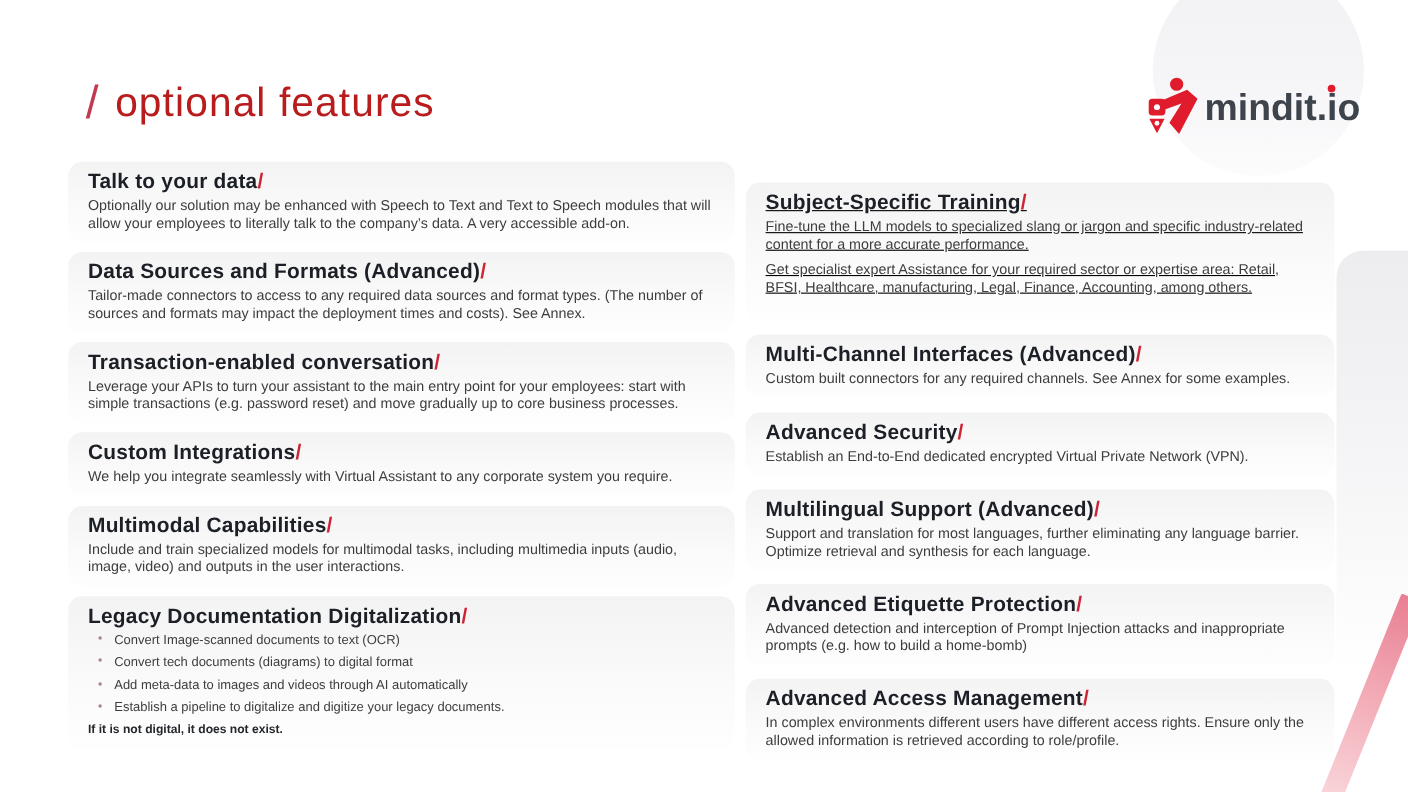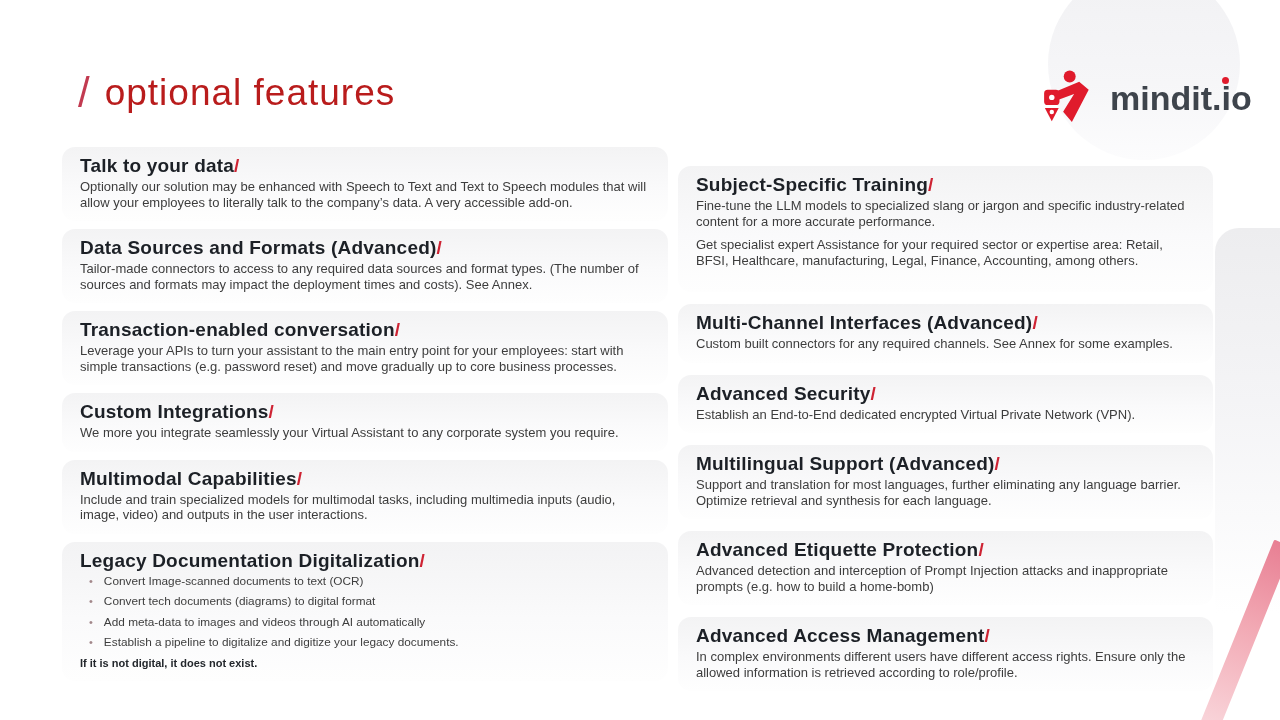--- a/index.html
+++ b/index.html
@@ -30,40 +30,40 @@
   
   .slide-title{position:absolute;left:78px;top:70px;display:flex;align-items:flex-start;}
   .title-slash{
     font-size:42px;line-height:46px;color:#c23a50;font-weight:400;margin-right:15px;
   }
   .title-text{
     margin:0;font-size:37px;line-height:46px;font-weight:400;color:#b91c1c;letter-spacing:1px;
   }
 
   
-  .logo{position:absolute;left:1044px;top:70px;display:flex;align-items:center;gap:19px;text-align:right;}
+  .logo{position:absolute;left:1044px;top:70px;display:flex;align-items:center;gap:4px;text-align:right;}
   .logo-mark{display:block;}
   .logo-text{
     position:relative;font-size:34px;font-weight:700;color:#3e444c;letter-spacing:0px;
   }
   .logo-i-dot{
     position:absolute;right:23px;top:7px;width:7px;height:7px;border-radius:50%;background:#e01b2c;
   }
 
   
   .col{position:absolute;display:flex;flex-direction:column;}
   .col-left{left:62px;top:147px;width:606px;gap:8px;}
   .col-right{left:678px;top:166px;width:535px;gap:12px;}
 
   .card{
     border-radius:13px;
     background:linear-gradient(180deg,#f3f3f4 0%,#fafafb 55%,#fefefe 100%);
     padding:9px 18px 9px 18px;
   }
-  .col-right .card:first-child{padding-bottom:22px;}
+  .col-right .card:first-child{padding-bottom:22px;text-decoration:underline;}
   .card-title-row{margin:0 0 4px 0;font-size:19px;line-height:19px;font-weight:700;color:#1c2026;letter-spacing:0.2px;}
   .card-slash{color:#ce2333;font-weight:700;}
   .card-body{margin:0 0 8px 0;font-size:13px;line-height:15.5px;color:#3d3d3d;}
   .card-body:last-child{margin-bottom:2px;}
   .card-bullets{margin:2px 0 0 0;padding:0;list-style:none;}
   .card-bullets li{display:flex;gap:11px;margin:0 0 6px 0;padding-left:9px;font-size:11.8px;line-height:14.5px;color:#3d3d3d;}
   .bullet-dot{color:#a2878a;font-size:11px;line-height:14.5px;}
   .card-footer{margin:3px 0 1px 0;font-size:11px;line-height:15px;font-weight:700;color:#23272c;}
 </style>
 </head>
@@ -102,21 +102,21 @@
         <article class="card">
           <h3 class="card-title-row"><span class="card-title">Data Sources and Formats (Advanced)</span><span class="card-slash">/</span></h3>
           <p class="card-body">Tailor-made connectors to access to any required data sources and format types. (The number of sources and formats may impact the deployment times and costs). See Annex.</p>
         </article>
         <article class="card">
           <h3 class="card-title-row"><span class="card-title">Transaction-enabled conversation</span><span class="card-slash">/</span></h3>
           <p class="card-body">Leverage your APIs to turn your assistant to the main entry point for your employees: start with simple transactions (e.g. password reset) and move gradually up to core business processes.</p>
         </article>
         <article class="card">
           <h3 class="card-title-row"><span class="card-title">Custom Integrations</span><span class="card-slash">/</span></h3>
-          <p class="card-body">We more you integrate seamlessly your Virtual Assistant to any corporate system you require.</p>
+          <p class="card-body">We help you integrate seamlessly with Virtual Assistant to any corporate system you require.</p>
         </article>
         <article class="card">
           <h3 class="card-title-row"><span class="card-title">Multimodal Capabilities</span><span class="card-slash">/</span></h3>
           <p class="card-body">Include and train specialized models for multimodal tasks, including multimedia inputs (audio, image, video) and outputs in the user interactions.</p>
         </article>
         <article class="card">
           <h3 class="card-title-row"><span class="card-title">Legacy Documentation Digitalization</span><span class="card-slash">/</span></h3>
           <ul class="card-bullets">
             <li>
               <span class="bullet-dot">•</span>

